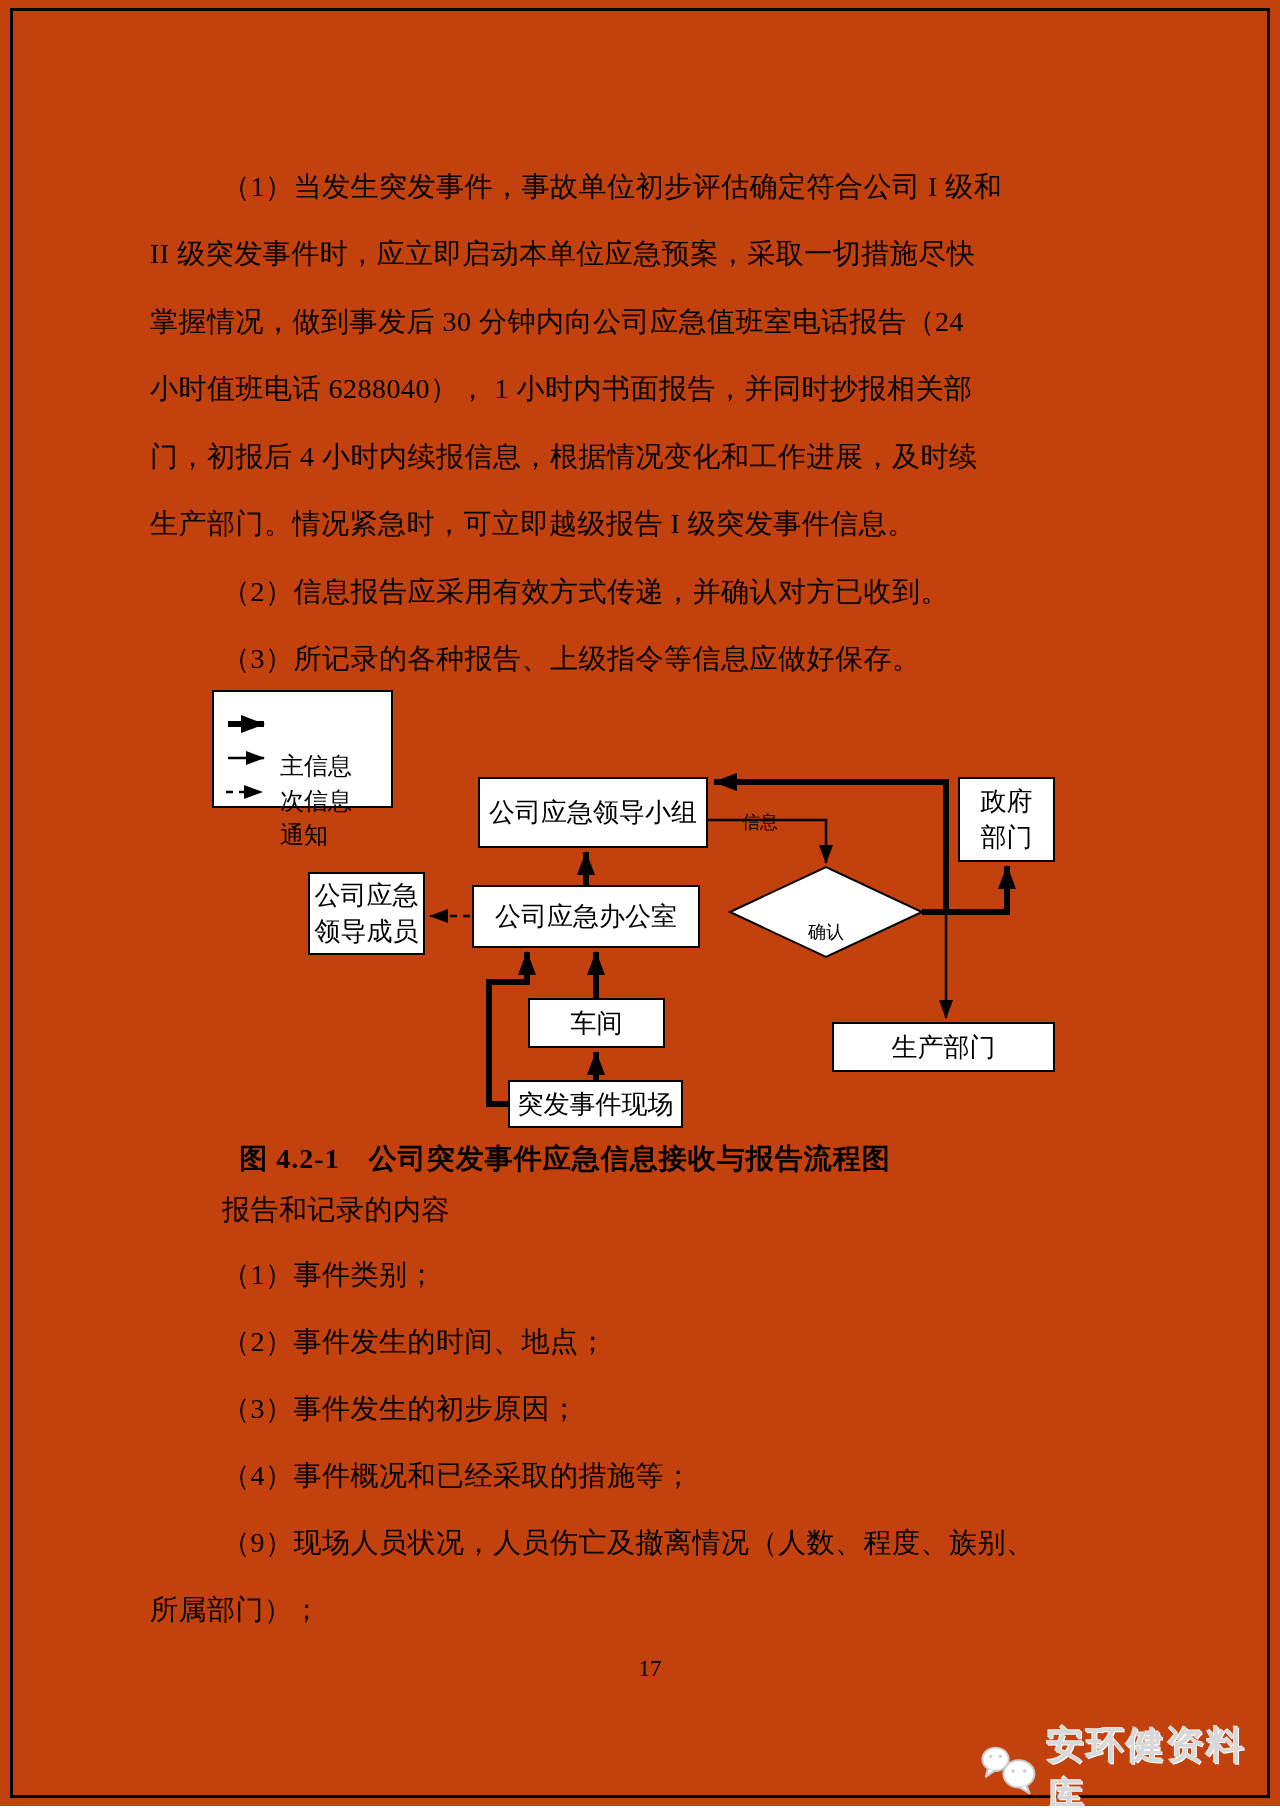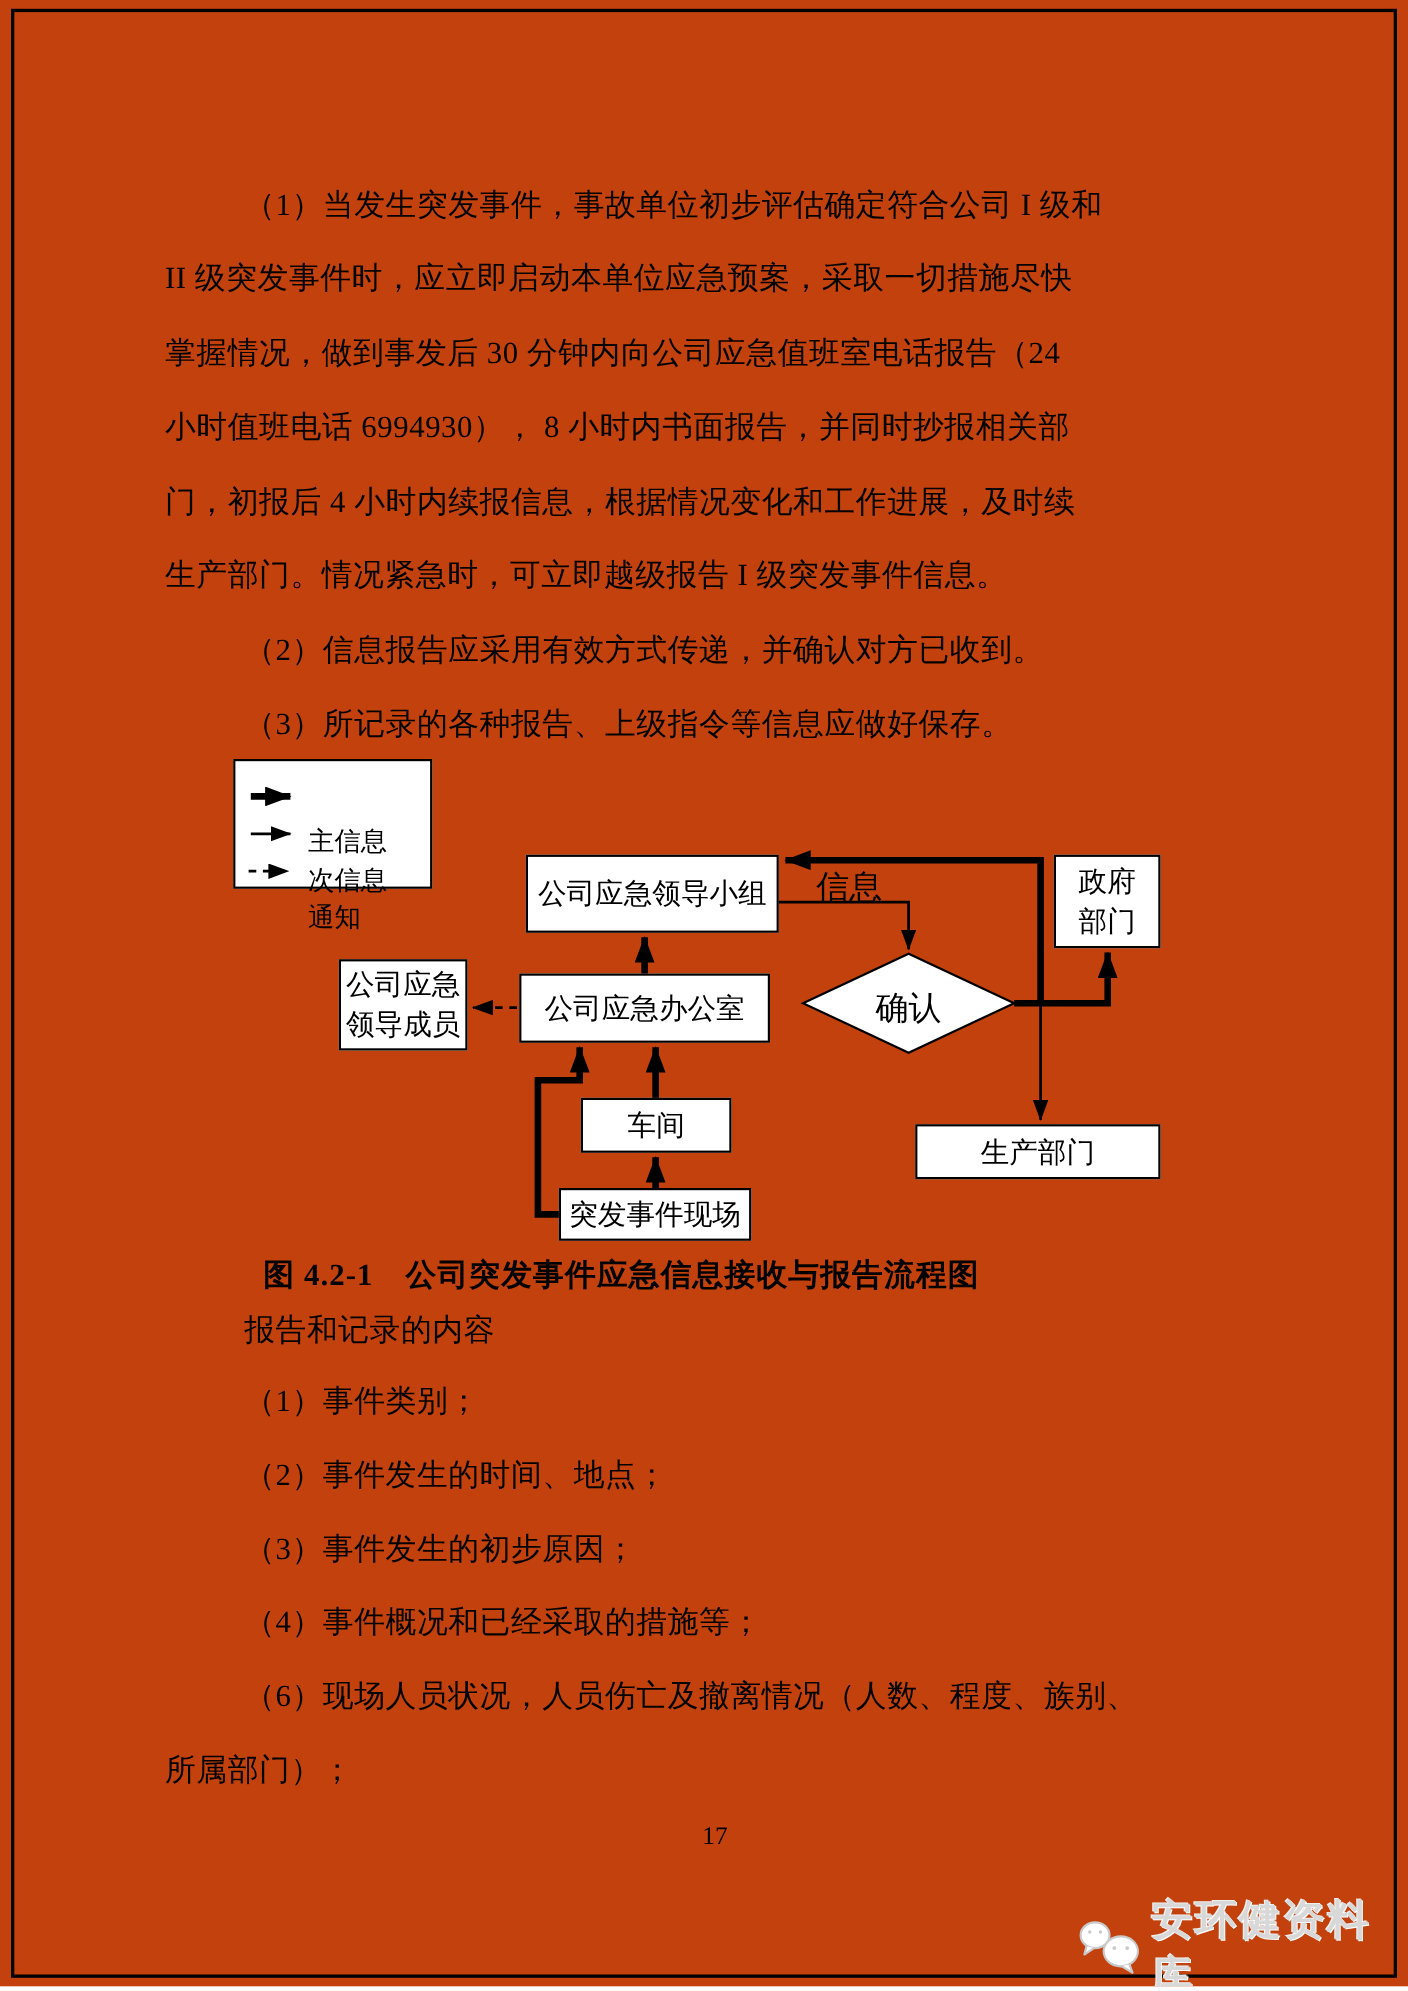--- a/index.html
+++ b/index.html
@@ -30,21 +30,21 @@
     display:flex;align-items:center;justify-content:center;
     font-size:26px;text-align:right;
     box-sizing:border-box;
   }
   .prewrap{white-space:pre-line;line-height:36px;}
   .legend-label{
     position:absolute;left:280px;
     font-size:24px;line-height:28px;margin-top:44px;
   }
   .flabel{
-    position:absolute;font-size:30px;
+    position:absolute;font-size:18px;margin-top:24px;
   }
   .caption{
     position:absolute;left:170px;top:1140px;width:790px;
     text-align:center;font-weight:bold;font-size:28px;
     letter-spacing:1px;
   }
   .pagenum{
     position:absolute;left:560px;top:1656px;width:180px;
     text-align:center;font-size:23px;
   }
@@ -63,21 +63,21 @@
 </style>
 </head>
 <body>
 
 <div class="page">
   <div class="border-frame"></div>
 
   <div class="bline ind" style="top:170px">（1）当发生突发事件，事故单位初步评估确定符合公司 I 级和</div>
   <div class="bline" style="top:237px">II 级突发事件时，应立即启动本单位应急预案，采取一切措施尽快</div>
   <div class="bline" style="top:305px">掌握情况，做到事发后 30 分钟内向公司应急值班室电话报告（24</div>
-  <div class="bline" style="top:372px">小时值班电话 6994930）， 8 小时内书面报告，并同时抄报相关部</div>
+  <div class="bline" style="top:372px">小时值班电话 6288040）， 1 小时内书面报告，并同时抄报相关部</div>
   <div class="bline" style="top:440px">门，初报后 4 小时内续报信息，根据情况变化和工作进展，及时续</div>
   <div class="bline" style="top:507px">生产部门。情况紧急时，可立即越级报告 I 级突发事件信息。</div>
   <div class="bline ind" style="top:575px">（2）信息报告应采用有效方式传递，并确认对方已收到。</div>
   <div class="bline ind" style="top:642px">（3）所记录的各种报告、上级指令等信息应做好保存。</div>
 
   <div class="fbox" style="left:212px;top:690px;width:181px;height:118px;"></div>
   <div class="legend-label" style="top:708px">主信息</div>
   <div class="legend-label" style="top:743px">次信息</div>
   <div class="legend-label" style="top:777px">通知</div>
 
@@ -129,21 +129,21 @@
   <div class="flabel" style="left:776px;top:896px;width:100px;text-align:center;">确认</div>
   <div class="flabel" style="left:742px;top:786px;">信息</div>
 
   <div class="caption">图 4.2-1　公司突发事件应急信息接收与报告流程图</div>
 
   <div class="bline" style="top:1193px;left:222px;">报告和记录的内容</div>
   <div class="bline ind" style="top:1258px">（1）事件类别；</div>
   <div class="bline ind" style="top:1325px">（2）事件发生的时间、地点；</div>
   <div class="bline ind" style="top:1392px">（3）事件发生的初步原因；</div>
   <div class="bline ind" style="top:1459px">（4）事件概况和已经采取的措施等；</div>
-  <div class="bline ind" style="top:1526px">（6）现场人员状况，人员伤亡及撤离情况（人数、程度、族别、</div>
+  <div class="bline ind" style="top:1526px">（9）现场人员状况，人员伤亡及撤离情况（人数、程度、族别、</div>
   <div class="bline" style="top:1593px">所属部门）；</div>
 
   <div class="pagenum">17</div>
 
   <div class="watermark">
     <svg width="64" height="54" viewBox="0 0 64 54" style="position:static">
       <ellipse cx="18" cy="15" rx="13.5" ry="12" fill="#fff" stroke="#c9c9c9" stroke-width="2"></ellipse>
       <path d="M10,25 L8,33 L17,27" fill="#fff" stroke="#c9c9c9" stroke-width="2" stroke-linejoin="round"></path>
       <circle cx="13" cy="12" r="1.6" fill="#c9c9c9"></circle>
       <circle cx="23" cy="12" r="1.6" fill="#c9c9c9"></circle>

